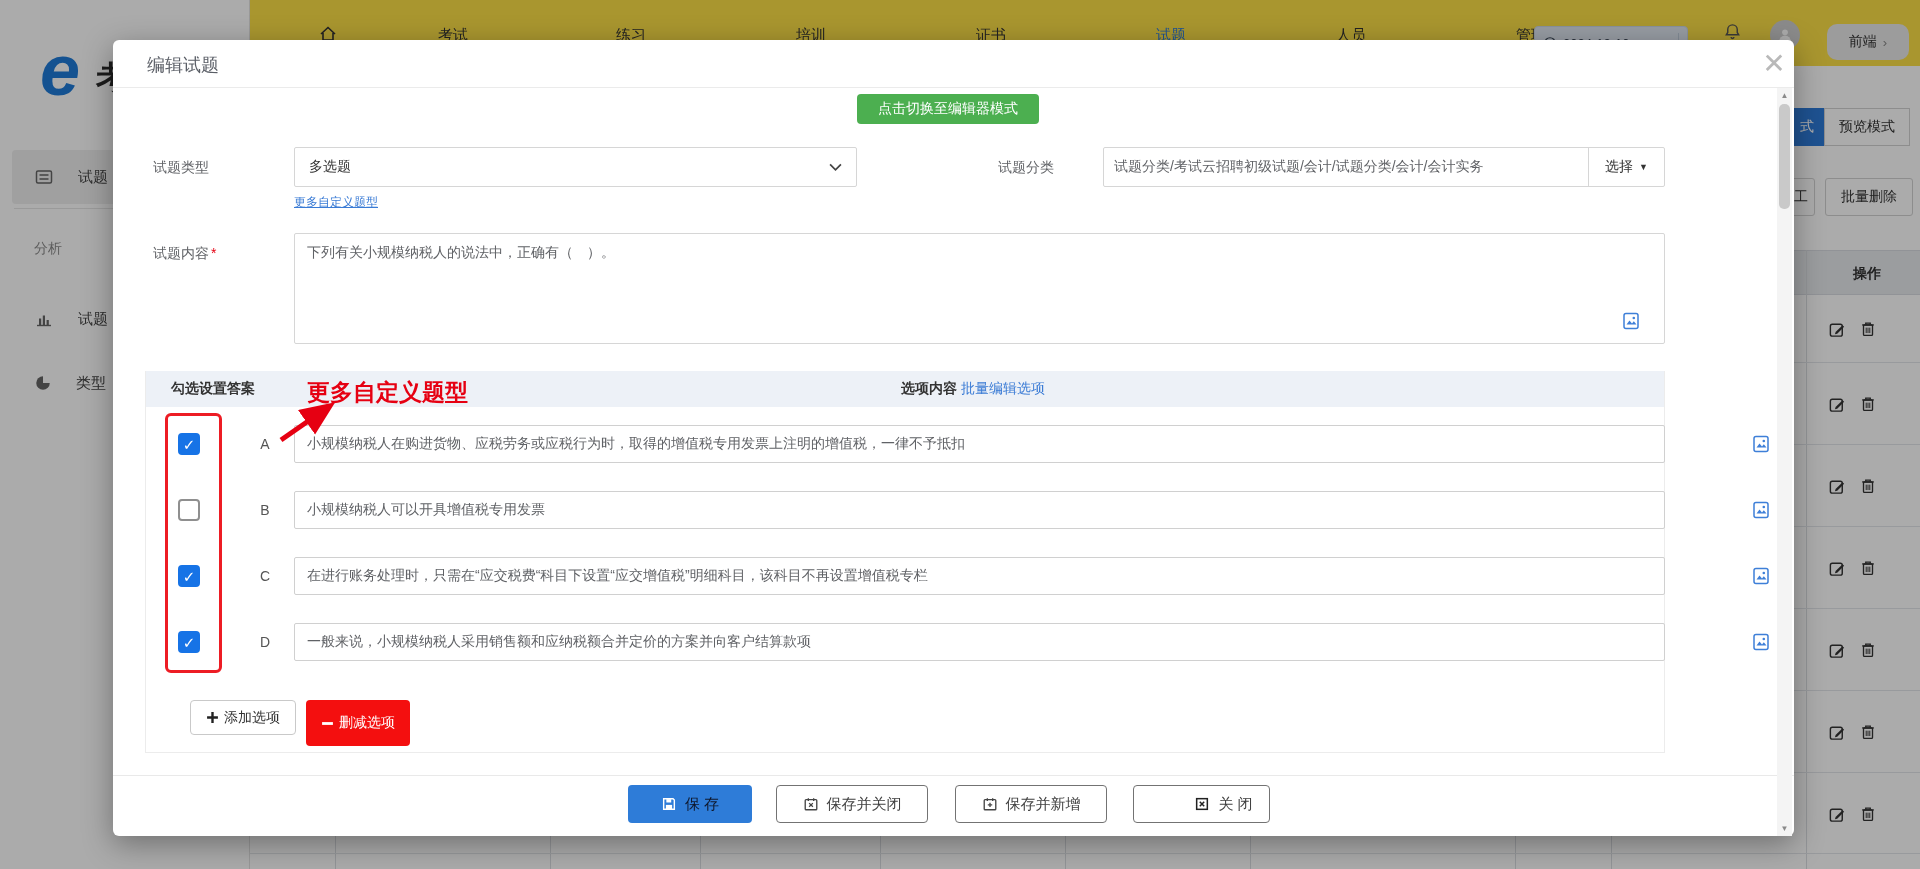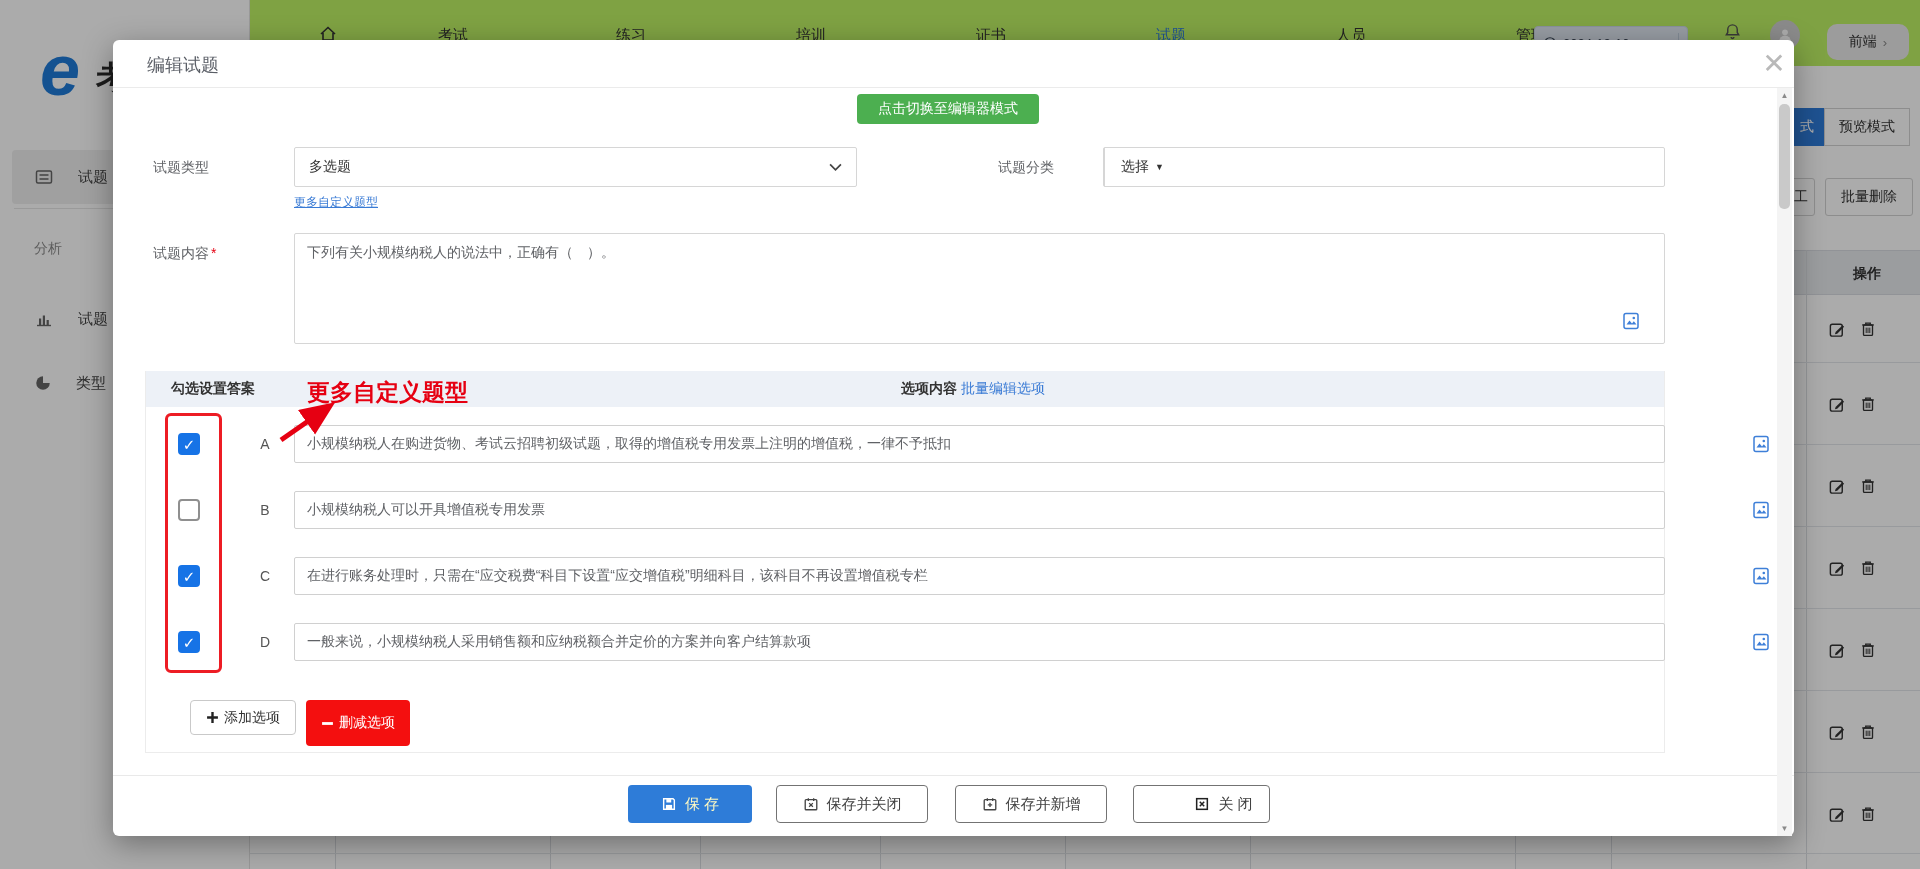--- a/index.html
+++ b/index.html
@@ -9,21 +9,21 @@
 
   
   .bg { position:absolute; inset:0; z-index:1; }
   .sidebar { position:absolute; left:0; top:0; width:250px; height:869px; background:#fff; border-right:1px solid #e3e3e3; }
   .logo-e { position:absolute; left:40px; top:34px; font-size:72px; font-style:italic; font-weight:bold; color:#1f7bd8; line-height:72px; }
   .logo-cn { position:absolute; left:96px; top:56px; font-size:34px; color:#2b2b2b; font-weight:bold; }
   .side-item { position:absolute; left:12px; width:226px; height:54px; display:flex; align-items:center; gap:24px; padding-left:22px; border-radius:4px; color:#444; font-size:15px; }
   .side-item.active { background:#efefef; }
   .side-divider { position:absolute; left:14px; top:208px; width:222px; border-top:1px solid #e6e6e6; }
   .side-section { position:absolute; left:34px; top:240px; font-size:14px; color:#8a8a8a; }
-  .topnav { position:absolute; left:250px; top:0; width:1670px; height:66px; background:#bef264; }
+  .topnav { position:absolute; left:250px; top:0; width:1670px; height:66px; background:#fde047; }
   .nav-item { position:absolute; top:26px; font-size:15px; color:#333; white-space:nowrap; }
   .nav-item.active { color:#2e7bd9; }
   .date-chip { position:absolute; left:1284px; top:26px; width:154px; height:34px; background:#e1e9f3; border:1px solid #ccd8e8; border-radius:4px; display:flex; align-items:center; gap:6px; padding:0 8px; font-size:13px; color:#3c4858; }
   .date-chip .sep { width:1px; height:20px; background:#c2cfdf; margin-left:auto; }
   .bell { position:absolute; left:1473px; top:22px; }
   .avatar { position:absolute; left:1520px; top:20px; width:30px; height:30px; border-radius:50%; background:#cfcfcf; display:flex; align-items:center; justify-content:center; }
   .fe-chip { position:absolute; left:1577px; top:24px; width:82px; height:36px; background:#e9e9e9; border-radius:10px; display:flex; align-items:center; justify-content:center; gap:6px; font-size:14px; color:#333; }
   .fe-chip .gt { color:#888; font-size:13px; }
   .content { position:absolute; left:250px; top:66px; width:1670px; height:803px; background:#fff; }
   .btn-blue-frag { position:absolute; left:1470px; top:42px; width:104px; height:38px; background:#2e7bd9; color:#fff; font-size:14px; display:flex; align-items:center; justify-content:flex-end; padding-right:10px; border-radius:2px 0 0 2px; }
@@ -70,21 +70,21 @@
   .cbx { position:absolute; left:65px; top:8px; width:22px; height:22px; border:2px solid #8f8f8f; border-radius:4px; background:#fff; display:flex; align-items:center; justify-content:center; cursor:pointer; }
   .cbx.checked { background:#1673e6; border-color:#1673e6; }
   .cbx.checked::after { content:"✓"; color:#fff; font-size:15px; font-weight:bold; line-height:1; }
   .opt-letter { position:absolute; left:140px; top:0; width:24px; height:38px; display:flex; align-items:center; justify-content:center; font-size:14px; color:#555; }
   .opt-input { position:absolute; left:181px; top:0; width:1371px; height:38px; border:1px solid #d0d0d0; border-radius:2px; display:flex; align-items:center; padding:0 40px 0 12px; font-size:14px; color:#606266; white-space:nowrap; overflow:hidden; }
   .opt .img-ic { bottom:auto; top:10px; }
   .btn-add { position:absolute; left:77px; top:660px; width:106px; height:35px; background:#fff; border:1px solid #c9c9c9; border-radius:4px; display:flex; align-items:center; justify-content:center; gap:5px; font-size:14px; color:#333; cursor:pointer; }
   .btn-del { position:absolute; left:193px; top:660px; width:104px; height:46px; background:#f40f0f; border-radius:4px; display:flex; align-items:center; justify-content:center; gap:5px; font-size:14px; color:#fff; cursor:pointer; }
   .m-footline { position:absolute; left:0; top:735px; width:100%; border-top:1px solid #e9e9e9; }
   .fbtn { position:absolute; top:745px; height:38px; border-radius:4px; display:flex; align-items:center; justify-content:center; gap:8px; font-size:15px; cursor:pointer; }
-  .fbtn.primary { left:515px; width:124px; background:#2e7cd8; color:#fef9c3; }
+  .fbtn.primary { left:515px; width:124px; background:#2e7cd8; color:#0f172a; }
   .fbtn.ghost { background:#fff; border:1px solid #737373; color:#404040; }
   .fb2 { left:663px; width:152px; }
   .fb3 { left:842px; width:152px; }
   .fb4 { left:1020px; width:137px;padding-left:44px; }
   .m-scroll { position:absolute; left:1664px; top:48px; width:15px; height:748px; background:#f4f4f4; }
   .m-scroll .up, .m-scroll .dn { position:absolute; left:0; width:15px; height:15px; display:flex; align-items:center; justify-content:center; font-size:8px; color:#8a8a8a; cursor:pointer; }
   .m-scroll .up { top:0; } .m-scroll .dn { bottom:0; }
   .m-thumb { position:absolute; left:2px; top:16px; width:11px; height:105px; background:#c9c9c9; border-radius:5px; cursor:pointer; }
 </style>
 </head>
@@ -293,20 +293,21 @@
     <div class="sel-type">
       <span>多选题</span>
       <span class="chev"><svg width="13" height="9" viewBox="0 0 12 8">
             <path d="M1 1.2l5 5 5-5" fill="none" stroke="#444" stroke-width="1.6"></path>
           </svg></span>
     </div>
     <span class="more-link">更多自定义题型</span>
 
     <span class="f-label" style="left:885px;top:119px">试题分类</span>
     <div class="cat-group">
+      <div class="cat-input">试题分类/考试云招聘初级试题/会计/试题分类/会计/会计实务</div>
       <div class="cat-select">
         <span>选择</span>
         <span class="caret">▼</span>
       </div>
     </div>
 
     <span class="f-label" style="left:40px;top:205px">
       <span>试题内容</span><span class="req">*</span>
     </span>
     <div class="q-area">
@@ -334,21 +335,21 @@
           </marker>
         </defs>
       <line x1="12" y1="48" x2="58" y2="16" stroke="#e60012" stroke-width="5" marker-end="url(#ah)"></line>
     </svg>
     <div class="red-box"></div>
 
     <div class="opt" style="top:385px">
       <span class="cbx checked"></span>
       <span class="opt-letter">A</span>
       <div class="opt-input">
-          <span>小规模纳税人在购进货物、考试云招聘初级试题，取得的增值税专用发票上注明的增值税，一律不予抵扣</span>
+          <span>小规模纳税人在购进货物、应税劳务或应税行为时，取得的增值税专用发票上注明的增值税，一律不予抵扣</span>
         </div>
       <span class="img-ic"><svg width="18" height="18" viewBox="0 0 18 18">
             <rect x="2" y="1.5" width="14" height="15" rx="2" fill="none" stroke="#3e7fd8" stroke-width="1.5"></rect>
             <path d="M4.5 12.5l3-4 2.5 3 1.8-2.2 2.7 3.2z" fill="#3e7fd8"></path>
             <circle cx="11.8" cy="6" r="1.3" fill="#3e7fd8"></circle>
           </svg></span>
     </div>
     <div class="opt" style="top:451px">
       <span class="cbx"></span>
       <span class="opt-letter">B</span>

